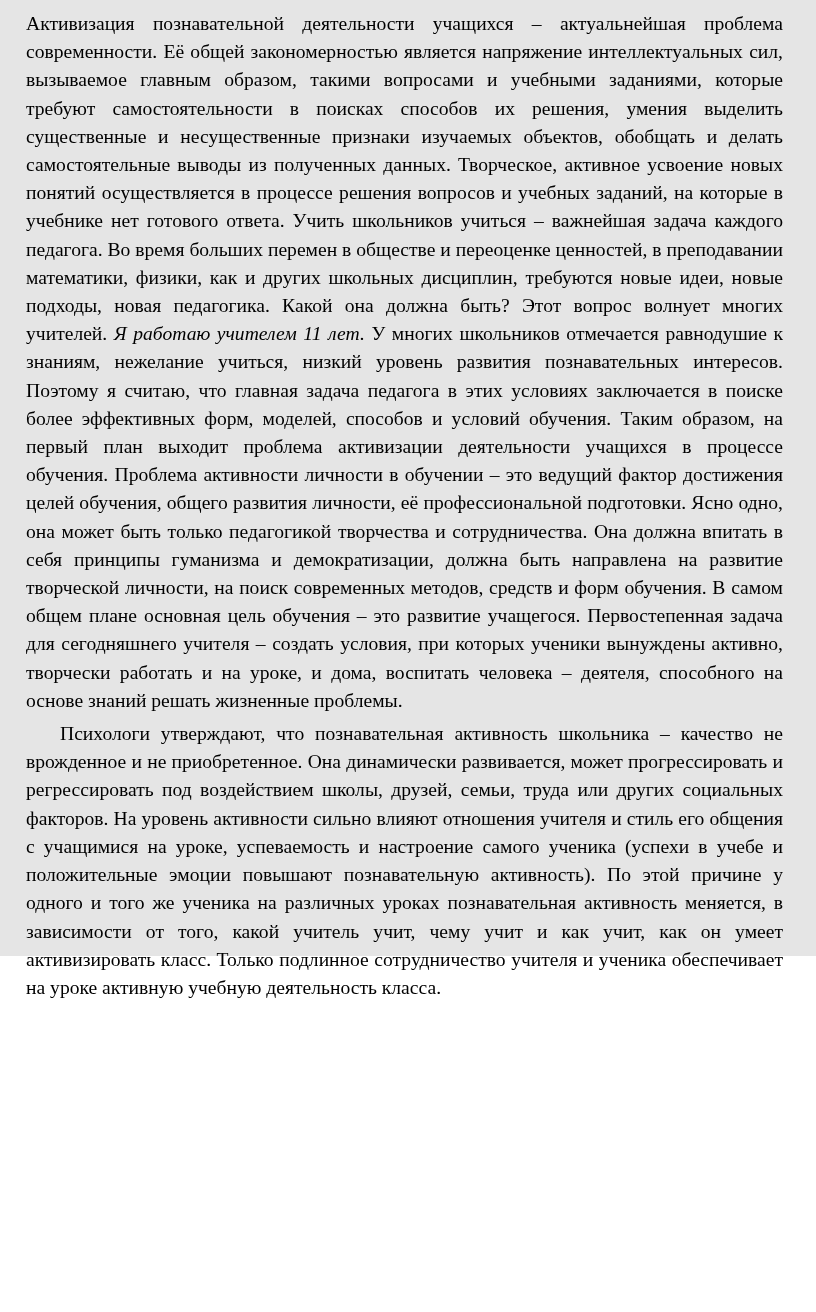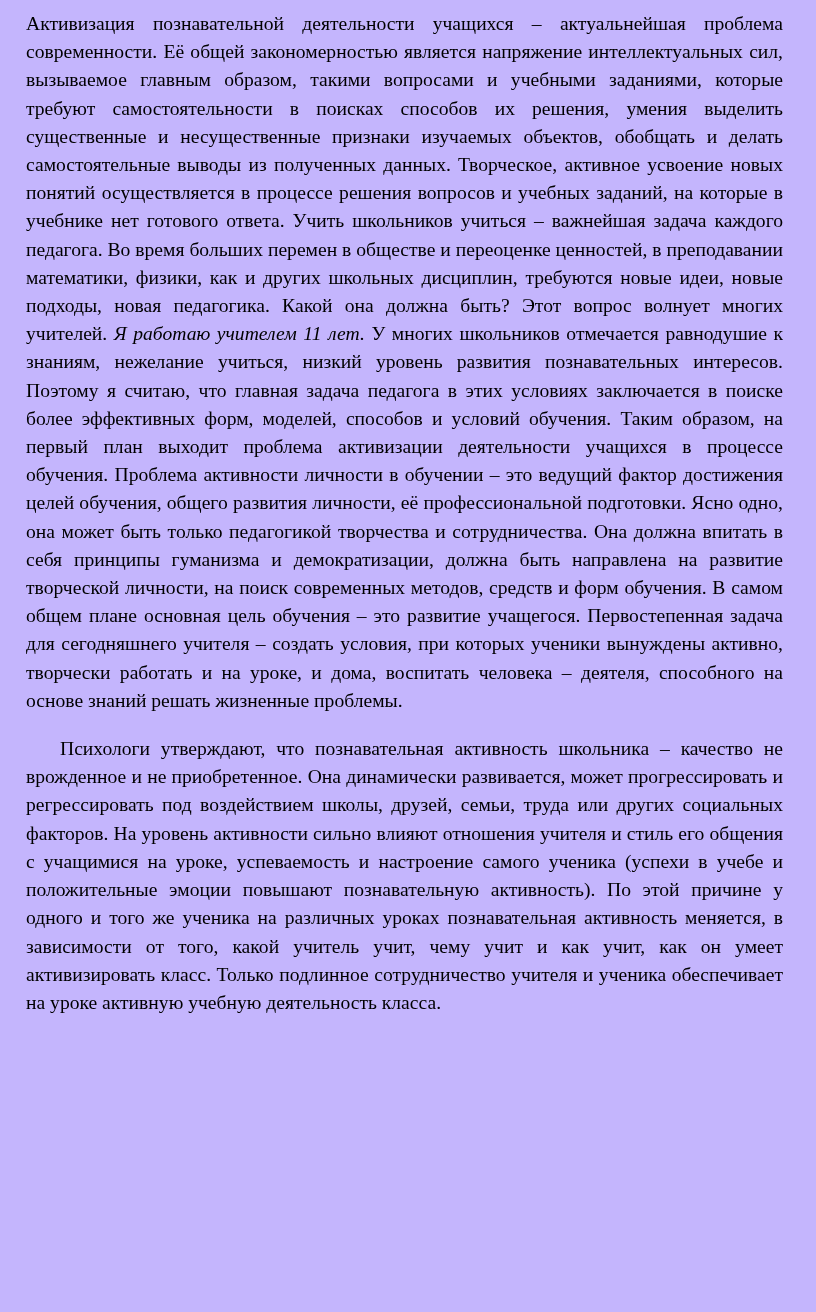--- a/index.html
+++ b/index.html
@@ -10,36 +10,36 @@
   body {
     width: 816px;
     height: 1312px;
     font-family: "Liberation Serif", "DejaVu Serif", serif;
     color: #000000;
     overflow: hidden;
   }
   .page {
     box-sizing: border-box;
     width: 816px;
-    height: 1312px;
+    height: 956px;
     padding: 10px 33px 0 26px;
-    background: #c4b5fd;
+    background: #e5e5e5;
   }
   .doc-body {
     font-size: 19.6px;
     line-height: 1.44;
     text-align: justify;
     text-justify: inter-word;
   }
   .para {
     margin: 0 0 0 0;
     text-align: justify;
   }
   .para + .para {
-    margin-top: 20px;
+    margin-top: 5px;
   }
   .indent {
     text-indent: 34px;
   }
   .italic {
     font-style: italic;
   }
 </style>
 </head>
 <body>

